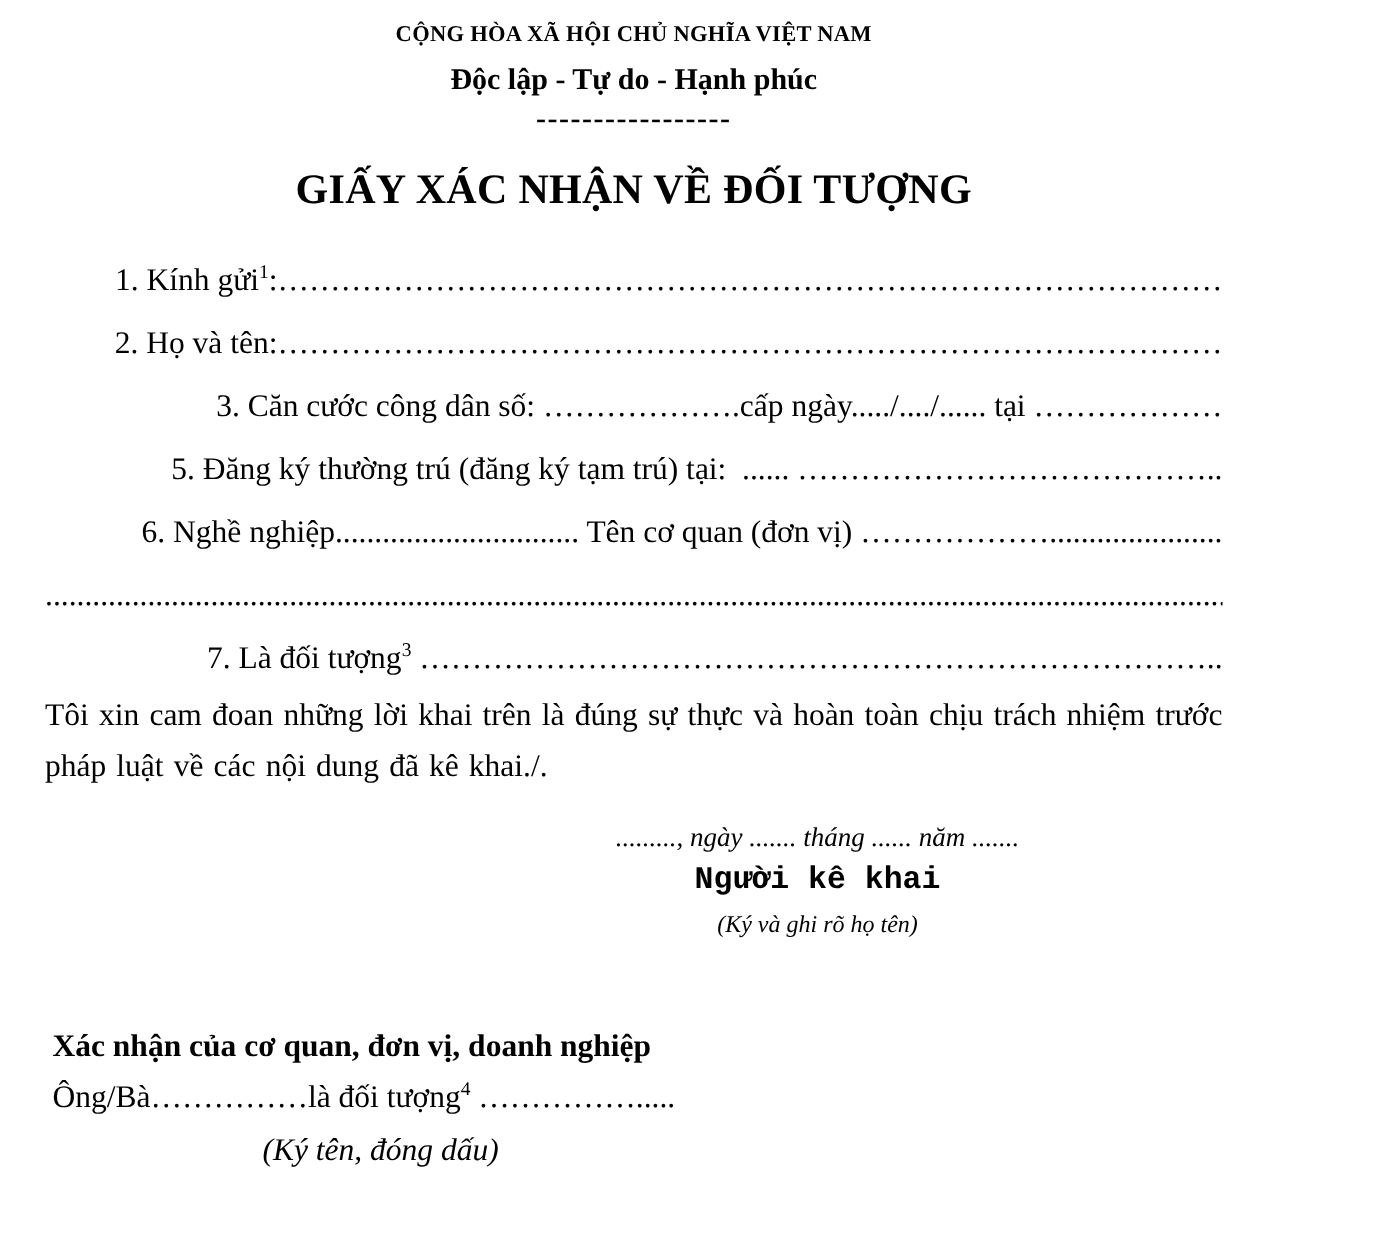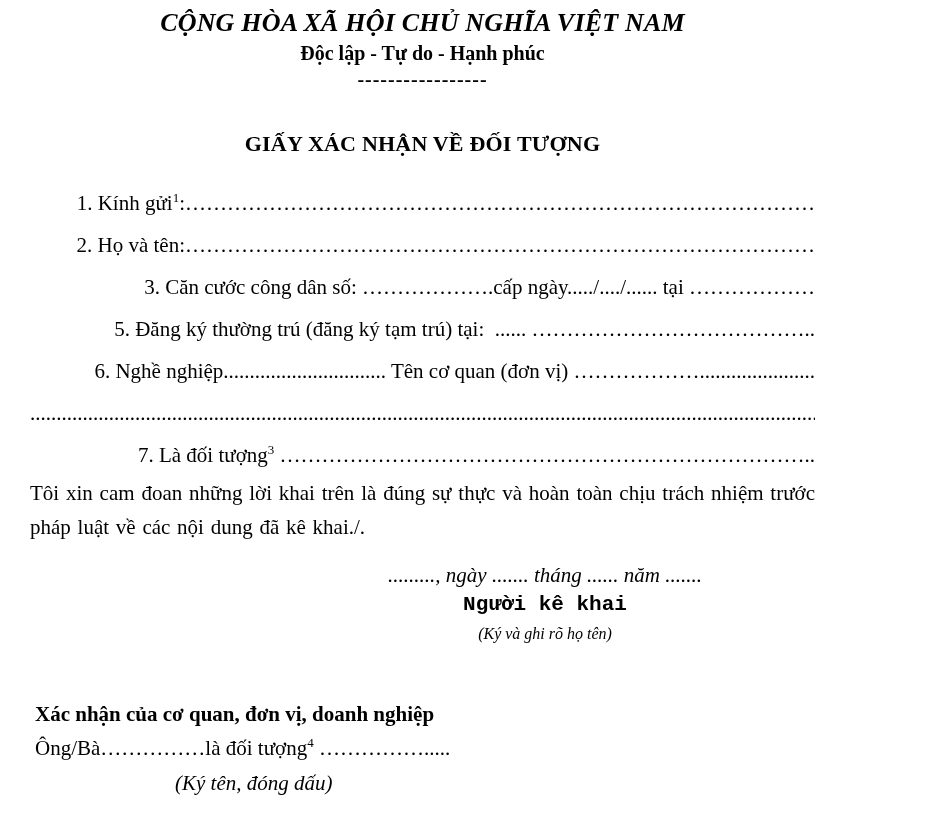--- a/index.html
+++ b/index.html
@@ -7,37 +7,37 @@
   body {
     width: 932px; height: 834px;
     font-family: "Liberation Serif", "DejaVu Serif", serif;
     color: #000000;
     overflow: hidden;
   }
   .page { width: 932px; height: 834px; padding-top: 10px; background: #ffffff; }
   .content { width: 785px; margin-left: 30px; }
 
   .hdr { text-align: center; }
-  .hdr-national { font-size: 26px; font-weight: bold; line-height: 26px; letter-spacing: 0.2px; font-style: italic; }
+  .hdr-national { font-size: 15px; font-weight: bold; line-height: 26px; letter-spacing: 0.2px; }
   .hdr-motto { font-size: 20px; font-weight: bold; line-height: 26px; margin-top: 4px; }
   .hdr-divider { font-size: 20px; font-weight: bold; line-height: 22px; margin-top: 2px; letter-spacing: 1px; }
 
-  .doc-title { font-size: 22px; font-weight: bold; line-height: 28px; margin-top: 40px; text-align: center; letter-spacing: 0.2px; }
+  .doc-title { font-size: 28px; font-weight: bold; line-height: 28px; margin-top: 23px; text-align: center; letter-spacing: 0.2px; }
 
   .fields { margin-top: 24px; font-size: 21px; text-align: right; }
   .fline { white-space: pre; overflow: hidden; height: 42px; line-height: 42px; }
   sup.fn { font-size: 13px; line-height: 0; }
 
   .para {
     margin-top: 0; font-size: 21px; line-height: 34px;
     text-align: justify; word-spacing: 1.5px;
   }
 
   .sig { margin-top: 16px; margin-left: 320px; width: 390px; text-align: center; }
-  .sig-date { font-style: italic; font-size: 21px; line-height: 30px; white-space: pre; }
+  .sig-date { font-style: italic; font-size: 18px; line-height: 30px; white-space: pre; }
   .sig-role { font-weight: bold; font-size: 21px; line-height: 30px; font-family: Liberation Mono, monospace; }
   .sig-note { font-style: italic; font-size: 16px; line-height: 28px; }
 
   .confirm { margin-top: 50px; margin-left: 5px; font-size: 21px; }
   .confirm-heading { font-weight: bold; line-height: 32px; }
   .confirm-line { line-height: 36px; white-space: pre; overflow: hidden; }
   .confirm-note { font-style: italic; line-height: 34px; margin-left: 140px; }
 </style>
 </head>
 <body>

